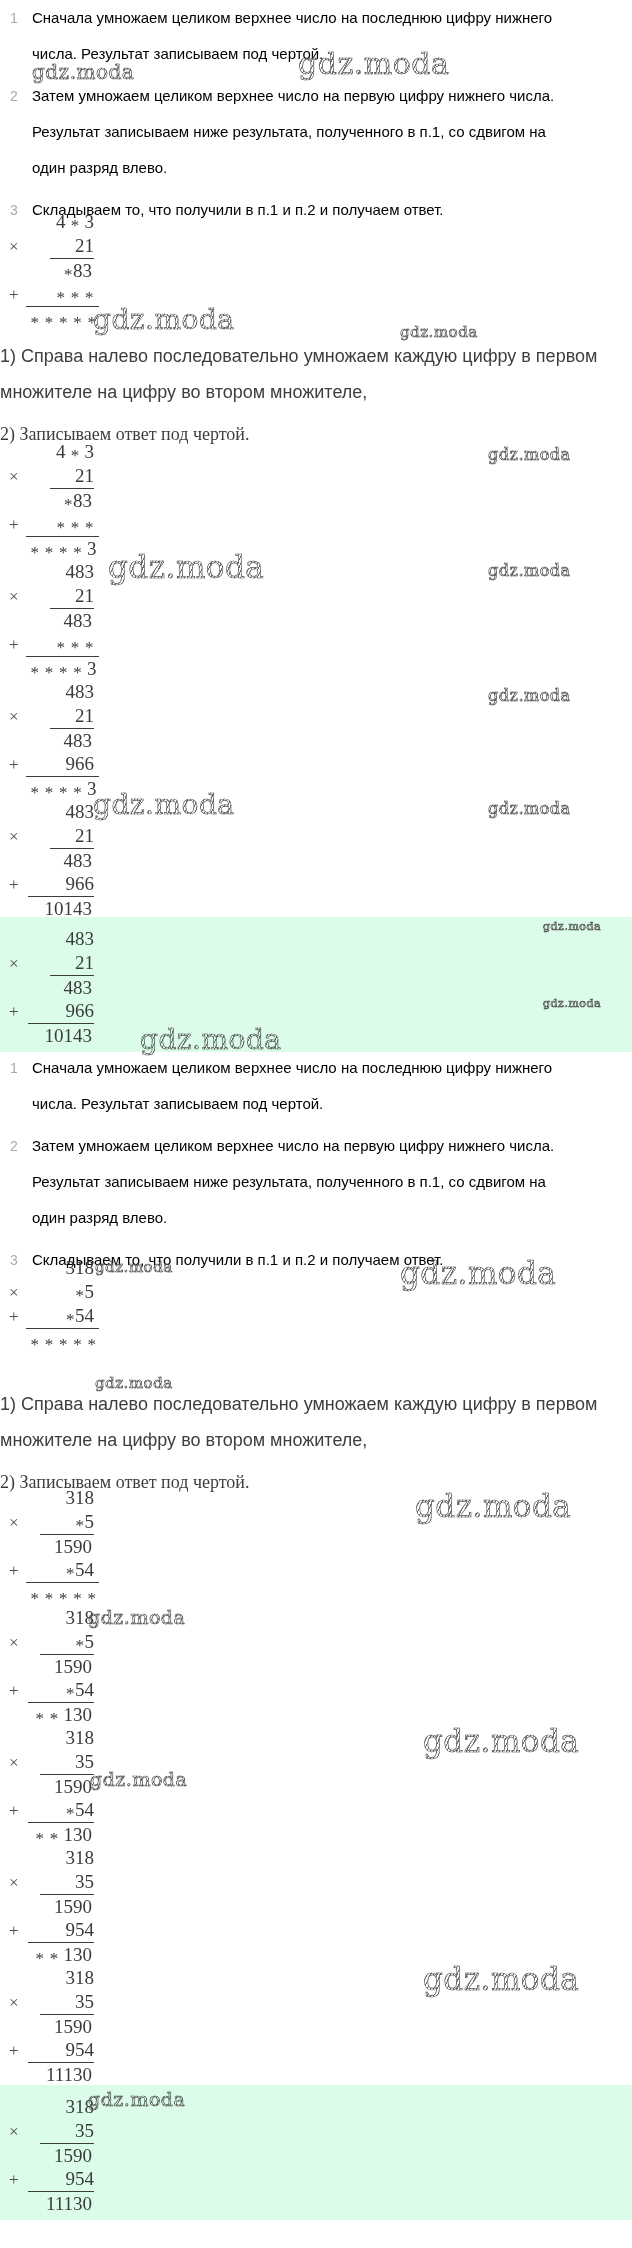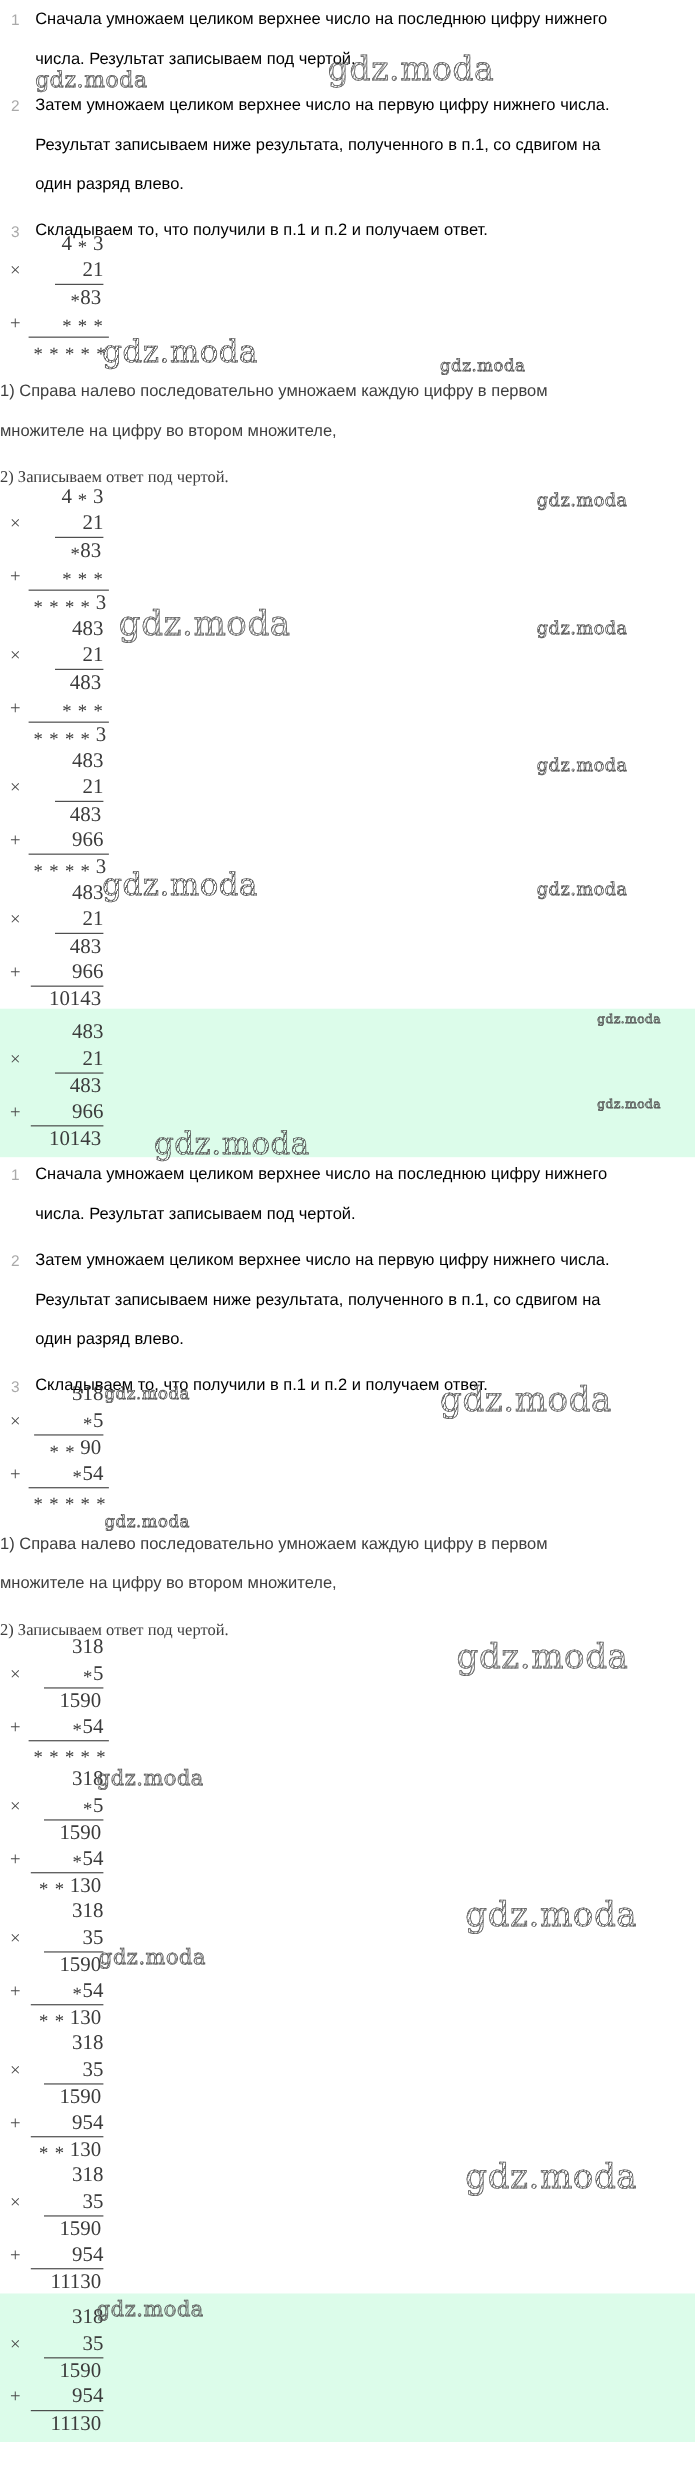--- a/index.html
+++ b/index.html
@@ -11,21 +11,21 @@
   .abs { position:absolute; left:0; width:632px; }
 
   
   .item { display:flex; }
   .item + .item { margin-top:6px; }
   .inum { flex:none; width:22px; padding-left:10px; font-size:14px; line-height:36px; color:#a9a9a9; }
   .ilines { flex:1 1 auto; }
   .iline { font-size:15px; line-height:36px; color:#000000; white-space:nowrap; }
 
   
-  .sline { font-size:15px; line-height:36px; color:#3e3e3e; white-space:nowrap; }
+  .sline { font-size:18px; line-height:36px; color:#3e3e3e; white-space:nowrap; }
   .sgap  { margin-top:6px;font-family:Liberation Serif, serif; }
 
   
   .mblock { font-family:Liberation Serif, serif; font-size:19px; color:#3b3b3b; height:120px; }
   .mrow  { height:24px; display:flex; align-items:baseline; line-height:23px; }
   .msign { flex:none; width:26px; padding-left:9px; box-sizing:border-box; font-size:17px; color:#4a4a4a; }
   .mnum  { flex:none; width:68px; text-align:right; white-space:nowrap; }
   .inner { display:inline-block; line-height:21px; }
   .rule-n .inner { border-top:1.3px solid #3c3c3c; padding:1px 2px 0 14px; }
   .rule-w .inner { border-top:1.3px solid #3c3c3c; padding:1px 2px 0 4px; min-width:66px; box-sizing:border-box; }
@@ -240,24 +240,20 @@
     </section>
   <div class="abs" style="top:1256px" id="intro-2">
       <div class="mblock">
         <div class="mrow">
           <span class="msign"></span>
           <span class="mnum"><span class="inner">318</span></span>
         </div>
         <div class="mrow">
           <span class="msign">×</span>
           <span class="mnum"><span class="inner"><span class="ast">*</span>5</span></span>
-        </div>
-        <div class="mrow rule-n">
-          <span class="msign"></span>
-          <span class="mnum"><span class="inner"><span class="ast">*</span> <span class="ast">*</span> 90</span></span>
         </div>
         <div class="mrow">
           <span class="msign">+</span>
           <span class="mnum"><span class="inner"><span class="ast">*</span>54</span></span>
         </div>
         <div class="mrow rule-w">
           <span class="msign"></span>
           <span class="mnum"><span class="inner"><span class="ast">*</span> <span class="ast">*</span> <span class="ast">*</span> <span class="ast">*</span> <span class="ast">*</span></span></span>
         </div>
       </div>

